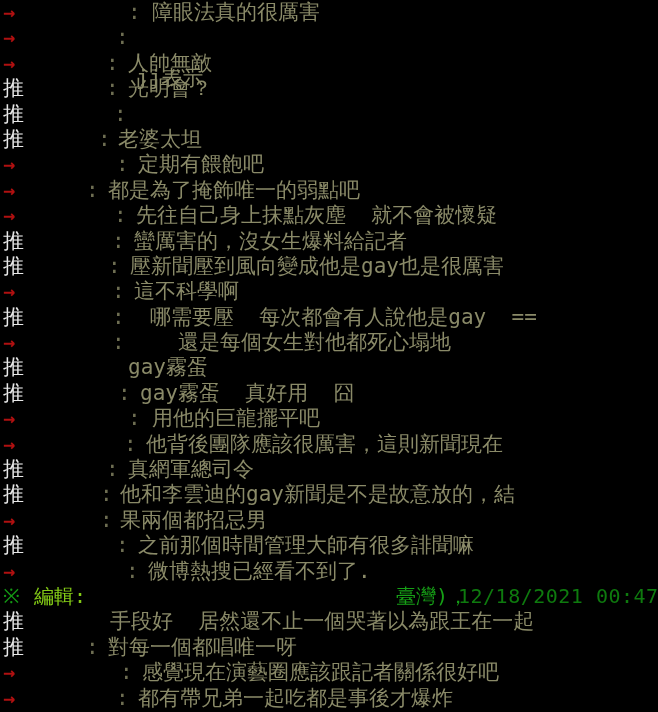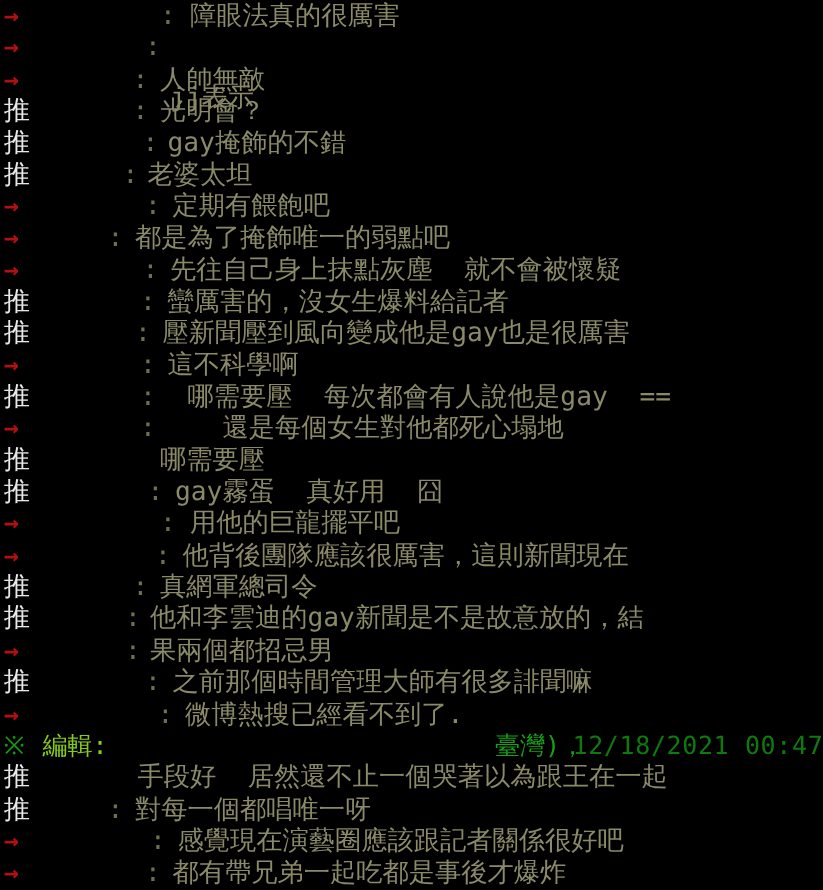--- a/index.html
+++ b/index.html
@@ -98,31 +98,31 @@
   }
 </style>
 </head>
 <body>
 
 <div id="screen">
     <div class="line"><span class="tag tag-arrow">→</span><span class="user" style="left: 46px;"></span><span class="body colon" style="left: 128px;">:</span><span class="body" style="left: 152px;">障眼法真的很厲害</span></div>
     <div class="line"><span class="tag tag-arrow">→</span><span class="user" style="left: 40px;"></span><span class="body colon" style="left: 116px;">:</span><span class="body" style="left: 136px; margin-top: 41px;">jj表示</span></div>
     <div class="line"><span class="tag tag-arrow">→</span><span class="user" style="left: 36px;"></span><span class="body colon" style="left: 106px;">:</span><span class="body" style="left: 128px;">人帥無敵</span></div>
     <div class="line"><span class="tag tag-push">推</span><span class="user" style="left: 40px;"></span><span class="body colon" style="left: 106px;">:</span><span class="body" style="left: 128px;">光明會？</span></div>
-    <div class="line"><span class="tag tag-push">推</span><span class="user" style="left: 44px;"></span><span class="body colon" style="left: 114px;">:</span><span class="body" style="left: 134px;">gay掩飾的不錯</span></div>
+    <div class="line"><span class="tag tag-push">推</span><span class="user" style="left: 44px;"></span><span class="body colon" style="left: 114px;">:</span></div>
     <div class="line"><span class="tag tag-push">推</span><span class="user" style="left: 36px;"></span><span class="body colon" style="left: 98px;">:</span><span class="body" style="left: 118px;">老婆太坦</span></div>
     <div class="line"><span class="tag tag-arrow">→</span><span class="user" style="left: 44px;"></span><span class="body colon" style="left: 116px;">:</span><span class="body" style="left: 138px;">定期有餵飽吧</span></div>
     <div class="line"><span class="tag tag-arrow">→</span><span class="user" style="left: 34px;"></span><span class="body colon" style="left: 86px;">:</span><span class="body" style="left: 108px;">都是為了掩飾唯一的弱點吧</span></div>
     <div class="line"><span class="tag tag-arrow">→</span><span class="user" style="left: 38px;"></span><span class="body colon" style="left: 114px;">:</span><span class="body" style="left: 136px;">先往自己身上抹點灰塵  就不會被懷疑</span></div>
     <div class="line"><span class="tag tag-push">推</span><span class="user" style="left: 42px;"></span><span class="body colon" style="left: 112px;">:</span><span class="body" style="left: 134px;">蠻厲害的，沒女生爆料給記者</span></div>
     <div class="line"><span class="tag tag-push">推</span><span class="user" style="left: 42px;"></span><span class="body colon" style="left: 108px;">:</span><span class="body" style="left: 130px;">壓新聞壓到風向變成他是gay也是很厲害</span></div>
     <div class="line"><span class="tag tag-arrow">→</span><span class="user" style="left: 40px;"></span><span class="body colon" style="left: 112px;">:</span><span class="body" style="left: 134px;">這不科學啊</span></div>
     <div class="line"><span class="tag tag-push">推</span><span class="user" style="left: 44px;"></span><span class="body colon" style="left: 112px;">:</span><span class="body" style="left: 150px;">哪需要壓  每次都會有人說他是gay  ==</span></div>
     <div class="line"><span class="tag tag-arrow">→</span><span class="user" style="left: 42px;"></span><span class="body colon" style="left: 112px;">:</span><span class="body" style="left: 134px; margin-left: 44px;">還是每個女生對他都死心塌地</span></div>
-    <div class="line"><span class="tag tag-push">推</span><span class="user" style="left: 42px;"></span><span class="body" style="left: 128px;">哪需要壓</span></div>
+    <div class="line"><span class="tag tag-push">推</span><span class="user" style="left: 42px;"></span><span class="body" style="left: 128px;">gay霧蛋</span></div>
     <div class="line"><span class="tag tag-push">推</span><span class="user" style="left: 44px;"></span><span class="body colon" style="left: 118px;">:</span><span class="body" style="left: 140px;">gay霧蛋  真好用  囧</span></div>
     <div class="line"><span class="tag tag-arrow">→</span><span class="user" style="left: 48px;"></span><span class="body colon" style="left: 128px;">:</span><span class="body" style="left: 152px;">用他的巨龍擺平吧</span></div>
     <div class="line"><span class="tag tag-arrow">→</span><span class="user" style="left: 44px;"></span><span class="body colon" style="left: 124px;">:</span><span class="body" style="left: 146px;">他背後團隊應該很厲害，這則新聞現在</span></div>
     <div class="line"><span class="tag tag-push">推</span><span class="user" style="left: 40px;"></span><span class="body colon" style="left: 106px;">:</span><span class="body" style="left: 128px;">真網軍總司令</span></div>
     <div class="line"><span class="tag tag-push">推</span><span class="user" style="left: 40px;"></span><span class="body colon" style="left: 100px;">:</span><span class="body" style="left: 120px;">他和李雲迪的gay新聞是不是故意放的，結</span></div>
     <div class="line"><span class="tag tag-arrow">→</span><span class="user" style="left: 36px;"></span><span class="body colon" style="left: 100px;">:</span><span class="body" style="left: 120px;">果兩個都招忌男</span></div>
     <div class="line"><span class="tag tag-push">推</span><span class="user" style="left: 44px;"></span><span class="body colon" style="left: 116px;">:</span><span class="body" style="left: 138px;">之前那個時間管理大師有很多誹聞嘛</span></div>
     <div class="line"><span class="tag tag-arrow">→</span><span class="user" style="left: 48px;"></span><span class="body colon" style="left: 126px;">:</span><span class="body" style="left: 148px;">微博熱搜已經看不到了.</span></div>
     <div class="line"><span class="tag tag-edit">※</span><span class="edit-label">編輯:</span><span class="edit-user" style="left: 108px;"></span><span class="edit-loc" style="left: 396px;">臺灣)，</span><span class="edit-date" style="left: 458px;">12/18/2021 00:47:31</span></div>
     <div class="line"><span class="tag tag-push">推</span><span class="user" style="left: 34px;"></span><span class="body" style="left: 110px;">手段好  居然還不止一個哭著以為跟王在一起</span></div>

